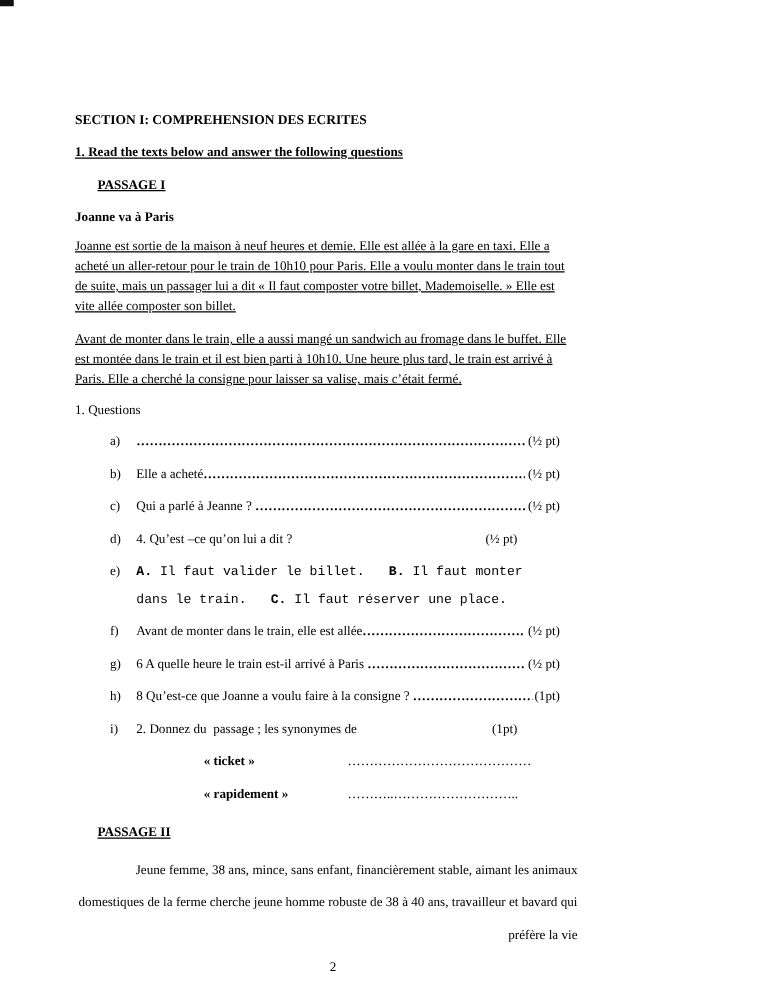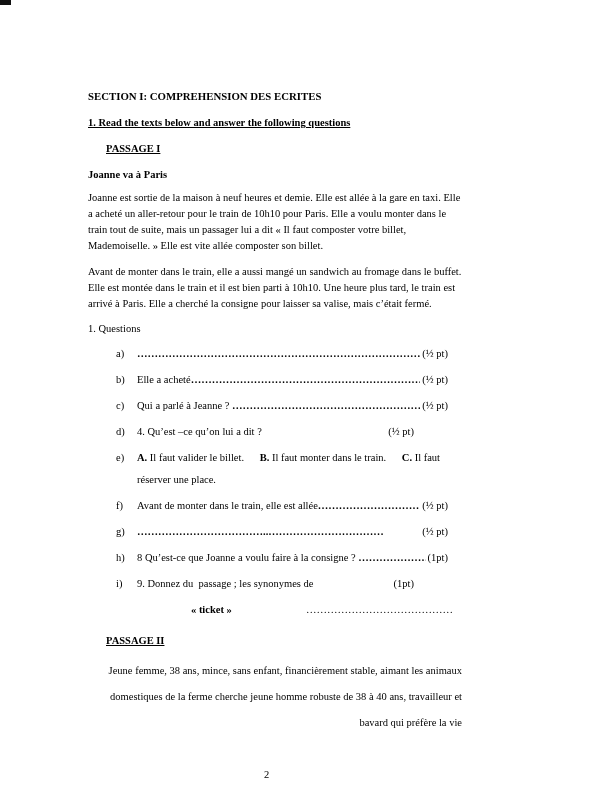--- a/index.html
+++ b/index.html
@@ -6,21 +6,21 @@
   html, body { width: 612px; height: 792px; background: #ffffff; }
   body {
     font-family: "Liberation Serif", "DejaVu Serif", serif;
     color: #000;
     position: relative;
   }
   .page {
     position: relative;
     width: 533px;
     height: 792px;
-    padding: 90px 71px 0 88px;
+    padding: 90px 71px 0 60px;
     font-size: 10.5px;
     overflow: hidden;
   }
   .scan-artifact {
     position: absolute;
     left: 0; top: 0;
     width: 11px; height: 5px;
     background: #111;
   }
   .section-title { font-weight: bold; font-size: 10.8px; }
@@ -29,42 +29,42 @@
     font-weight: bold;
     text-decoration: underline;
   }
   .passage-heading {
     margin-top: 15px;
     margin-left: 18px;
     font-weight: bold;
     text-decoration: underline;
   }
   .passage-title { margin-top: 15px; font-weight: bold; }
-  .body-para { margin-top: 10px; line-height: 16px; }
+  .body-para { margin-top: 10px; line-height: 16px; text-decoration: underline; }
   .questions-heading { margin-top: 11px; font-weight: normal; }
   .qlist { margin-top: 9px; padding-left: 28px; }
   .qitem {
     display: flex;
     line-height: 22px;
     margin-bottom: 4px;
     padding-right: 14px;
   }
   .qlabel { flex: 0 0 21px; }
   .qbody { flex: 1; display: flex; min-width: 0; }
   .qtext { white-space: pre; flex: 0 0 auto; }
   .qfill { flex: 1; }
   .qdots {
     flex: 1;
     overflow: hidden;
     white-space: nowrap;
     font-weight: bold;
   }
   .qpts { white-space: pre; flex: 0 0 auto; padding-left: 2px; }
   .qpts.inset { margin-right: 34px; }
-  .qbody-flow { flex: 1; min-width: 0; }
+  .qbody-flow { flex: 1; min-width: 0; font-family: Liberation Mono, monospace; }
   .opt { display: inline; }
   .opt-gap { margin-left: 13px; }
   .optkey { font-weight: bold; }
   .syn-row {
     display: flex;
     margin-left: 75px;
     line-height: 22px;
     margin-bottom: 4px;
   }
   .syn-word { flex: 0 0 115px; font-weight: bold; }
@@ -156,48 +156,53 @@
       <span class="qbody">
         <span class="qtext">Avant de monter dans le train, elle est allée</span>
         <span class="qdots">……………………………………………………………</span>
         <span class="qpts">(½ pt)</span>
       </span>
     </div>
 
     <div class="qitem">
       <span class="qlabel">g)</span>
       <span class="qbody">
+        <span class="qtext">6 A quelle heure le train est-il arrivé à Paris </span>
         <span class="qdots">………………………………..……………………………</span>
         <span class="qpts">(½ pt)</span>
       </span>
     </div>
 
     <div class="qitem">
       <span class="qlabel">h)</span>
       <span class="qbody">
         <span class="qtext">8 Qu’est-ce que Joanne a voulu faire à la consigne ? </span>
         <span class="qdots">……………………………..…………………</span>
         <span class="qpts">(1pt)</span>
       </span>
     </div>
 
     <div class="qitem">
       <span class="qlabel">i)</span>
       <span class="qbody">
-        <span class="qtext">9. Donnez du  passage ; les synonymes de</span>
+        <span class="qtext">2. Donnez du  passage ; les synonymes de</span>
         <span class="qfill"></span>
         <span class="qpts inset">(1pt)</span>
       </span>
     </div>
 
     <div class="syn-row">
       <span class="syn-word">« ticket »</span>
       <span class="syn-dots">……………………………………</span>
     </div>
 
+    <div class="syn-row">
+      <span class="syn-word">« rapidement »</span>
+      <span class="syn-dots">………..………………………..</span>
+    </div>
 
   </div>
 
   <p class="passage2-heading">PASSAGE II</p>
 
   <p class="passage2-text">Jeune femme, 38 ans, mince, sans enfant, financièrement stable, aimant les animaux domestiques de la ferme cherche jeune homme robuste de 38 à 40 ans, travailleur et bavard qui préfère la vie</p>
 
   <div class="page-number">2</div>
 </div>
 

